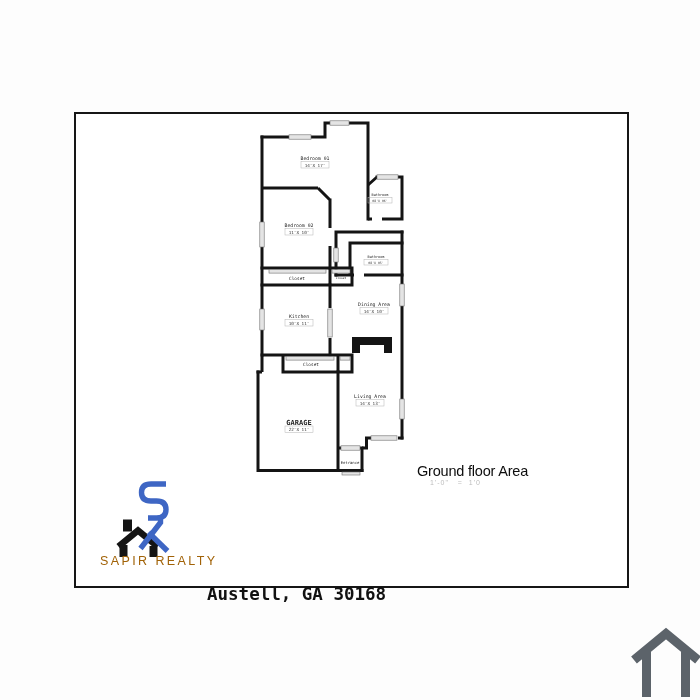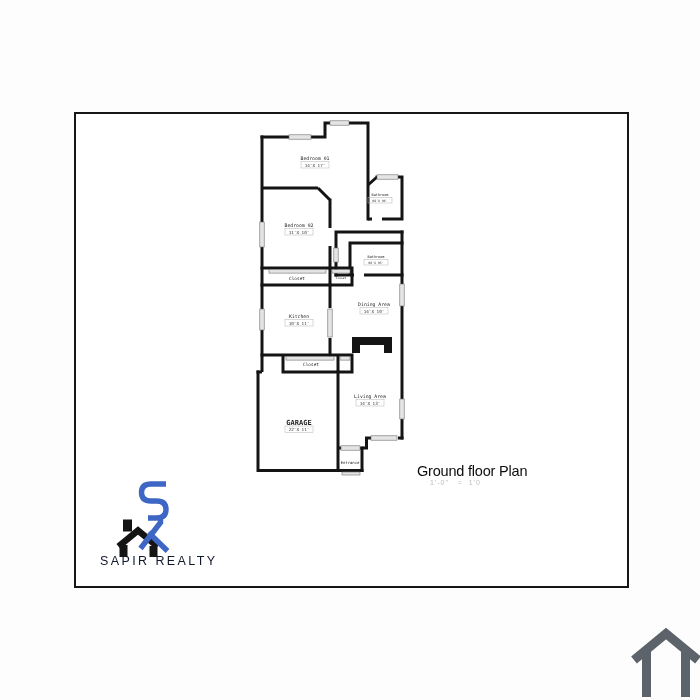--- a/index.html
+++ b/index.html
@@ -6,21 +6,21 @@
   body{width:700px;height:700px;background:#fdfdfd;position:relative;overflow:hidden;
        font-family:"Liberation Sans", sans-serif;}
   .canvas{position:absolute;left:0;top:0;width:700px;height:506px;text-decoration:underline;}
   .frame{position:absolute;left:74px;top:112px;width:551px;height:472px;
          border:2px solid #161616;background:#ffffff;}
   svg.overlay{position:absolute;left:0;top:0;width:700px;height:700px;}
   .plan-title{position:absolute;left:417px;top:463px;font-size:14.5px;color:#0d0d0d;
               letter-spacing:-0.2px;font-weight:500;}
   .plan-scale{position:absolute;left:430px;top:479px;font-size:7px;color:#bdbdbd;
               letter-spacing:1px;white-space:pre;}
-  .company{position:absolute;left:100px;top:554px;font-size:12.5px;color:#0f172a;
+  .company{position:absolute;left:100px;top:554px;font-size:12.5px;color:#a16207;
            letter-spacing:2.4px;font-weight:500;}
   .address{position:absolute;left:207px;top:527px;font-family:"DejaVu Sans Mono", monospace;
            font-weight:bold;font-size:17.5px;line-height:27px;color:#111;white-space:pre;}
   text{font-family:"DejaVu Sans Mono", monospace;fill:#1c1c1c;}
   .dims{fill:#3a3a3a;}
 </style>
 </head>
 <body>
 
 <div class="canvas">
@@ -140,19 +140,20 @@
       </g>
     </g>
 
     <g stroke="#5c636a" stroke-width="9" fill="none" stroke-linecap="butt">
       <path d="M634,660 L666,633.5 L698,660"></path>
       <path d="M646.5,651 V697"></path>
       <path d="M685.5,651 V697"></path>
     </g>
   </svg>
 
-  <div class="plan-title">Ground floor Plan</div>
+  <div class="plan-title">Ground floor Area</div>
   <div class="plan-scale">1'-0"   =  1'0</div>
   <div class="company">SAPIR REALTY</div>
   <div class="address">
+    <div>Austell, GA 30168</div>
   </div>
 
 </div>
 
 </body></html>

